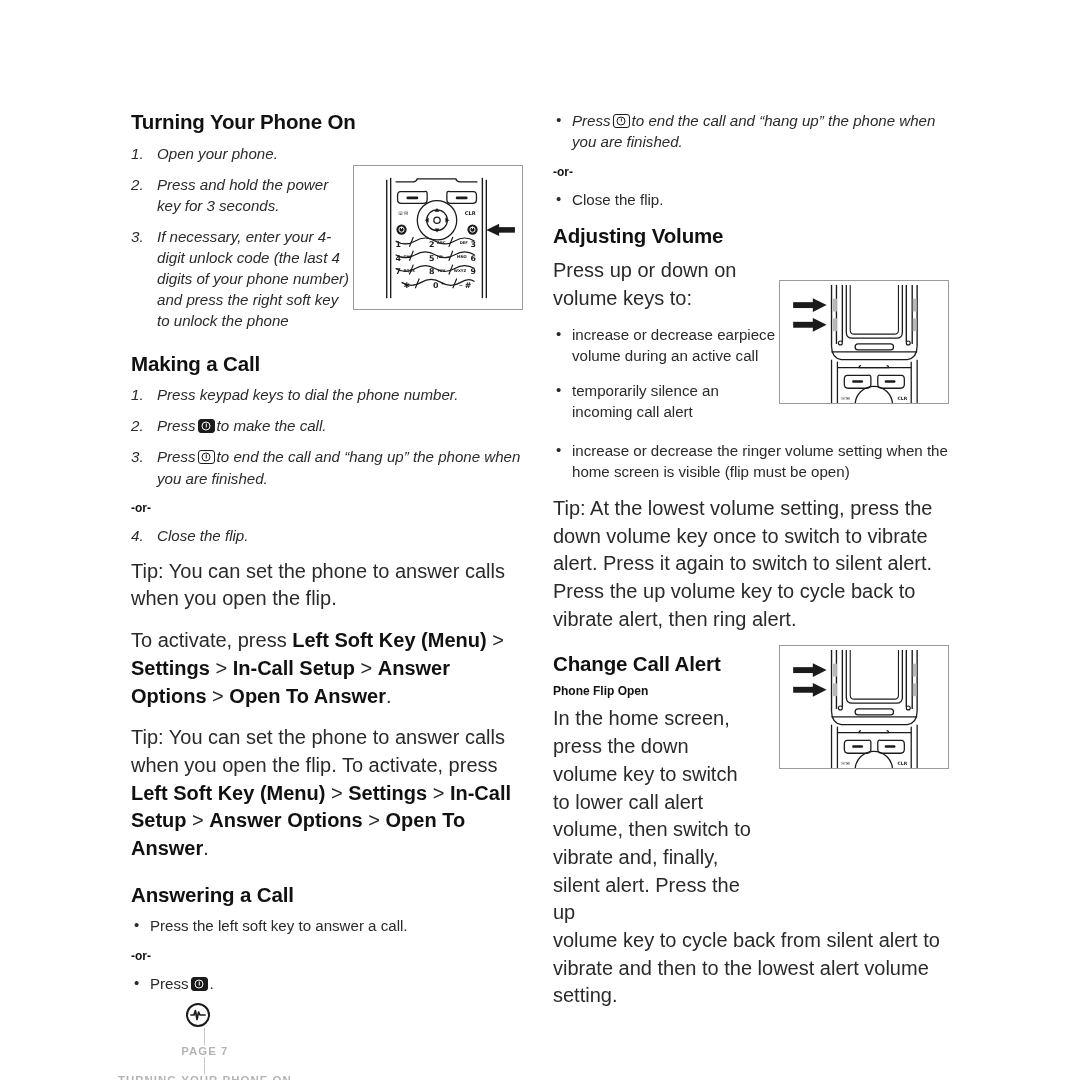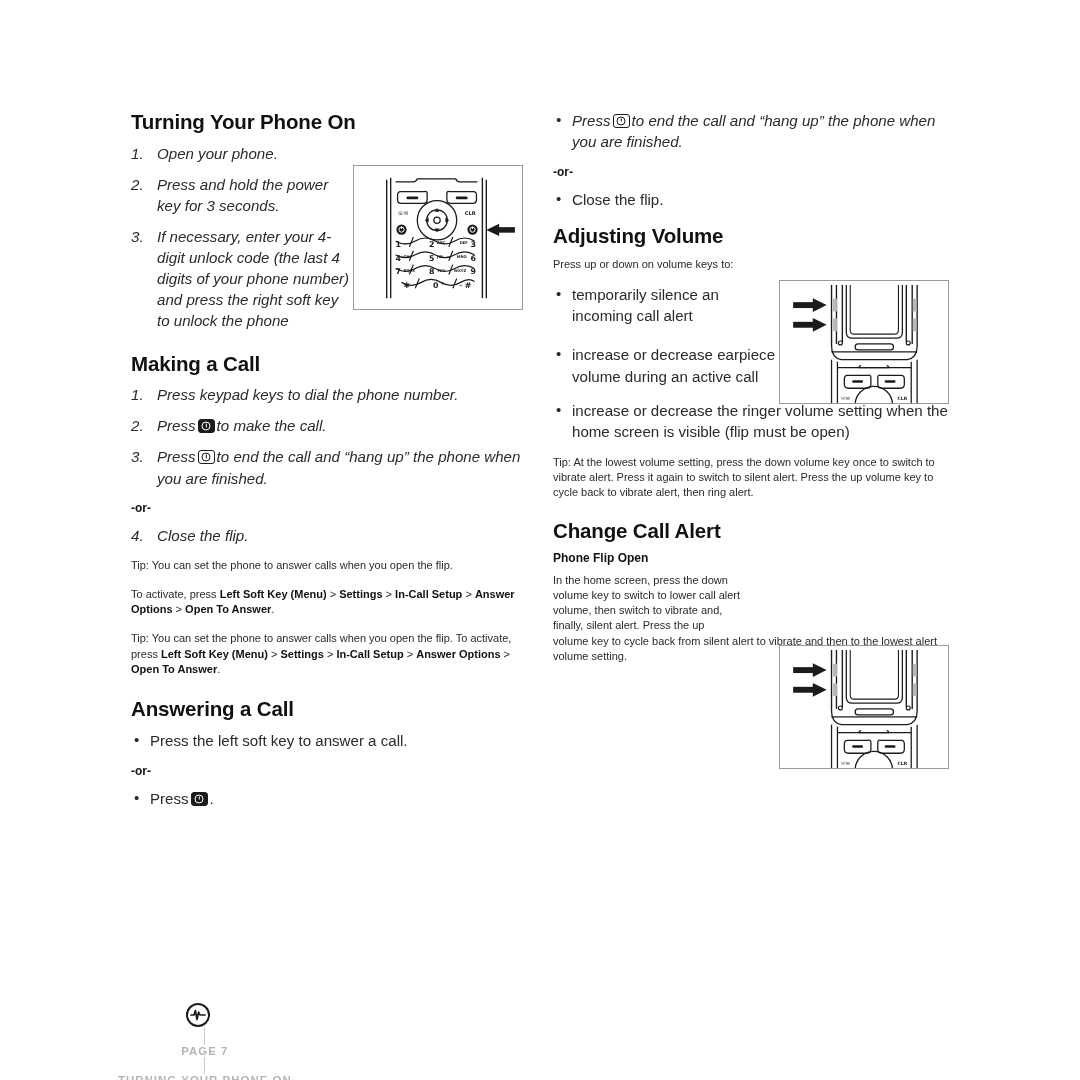--- a/index.html
+++ b/index.html
@@ -37,21 +37,21 @@
     color: #111;
   }
   h3.sub {
     font-size: 12px;
     font-weight: bold;
     margin: 0 0 7px 0;
     line-height: 1.2;
     color: #111;
   }
   p.body {
-    font-size: 11px;
+    font-size: 20px;
     line-height: 1.385;
     margin: 0 0 14px 0;
     color: #2a2a2a;
   }
   p.body.tight { margin-bottom: 12px; }
   .bold { font-weight: bold; color:#111; }
   .orlabel {
     font-size: 12px;
     font-weight: bold;
     margin: 0 0 10px 0;
@@ -250,22 +250,22 @@
 
     <ul class="bullets">
       <li>Close the flip.</li>
     </ul>
 
     <h2 class="sect" style="margin-top:14px">Adjusting Volume</h2>
 
     <p class="body tight" style="max-width:205px">Press up or down on volume keys to:</p>
 
     <ul class="bullets">
+      <li style="max-width:205px">increase or decrease earpiece volume during an active call</li>
       <li style="max-width:205px;margin-bottom:18px"> temporarily silence an incoming call alert</li>
-      <li style="max-width:205px">increase or decrease earpiece volume during an active call</li>
       <li>increase or decrease the ringer volume setting when the home screen is visible (flip must be open)</li>
     </ul>
 
     <p class="body">Tip: At the lowest volume setting, press the down volume key once to switch to vibrate alert. Press it again to switch to silent alert. Press the up volume key to cycle back to vibrate alert, then ring alert.</p>
 
     <h2 class="sect" style="margin-top:18px">Change Call Alert</h2>
 
     <h3 class="sub">Phone Flip Open</h3>
 
     <p class="body tight" style="max-width:200px;margin-bottom:0">In the home screen, press the down volume key to switch to lower call alert volume, then switch to vibrate and, finally, silent alert. Press the up</p>

